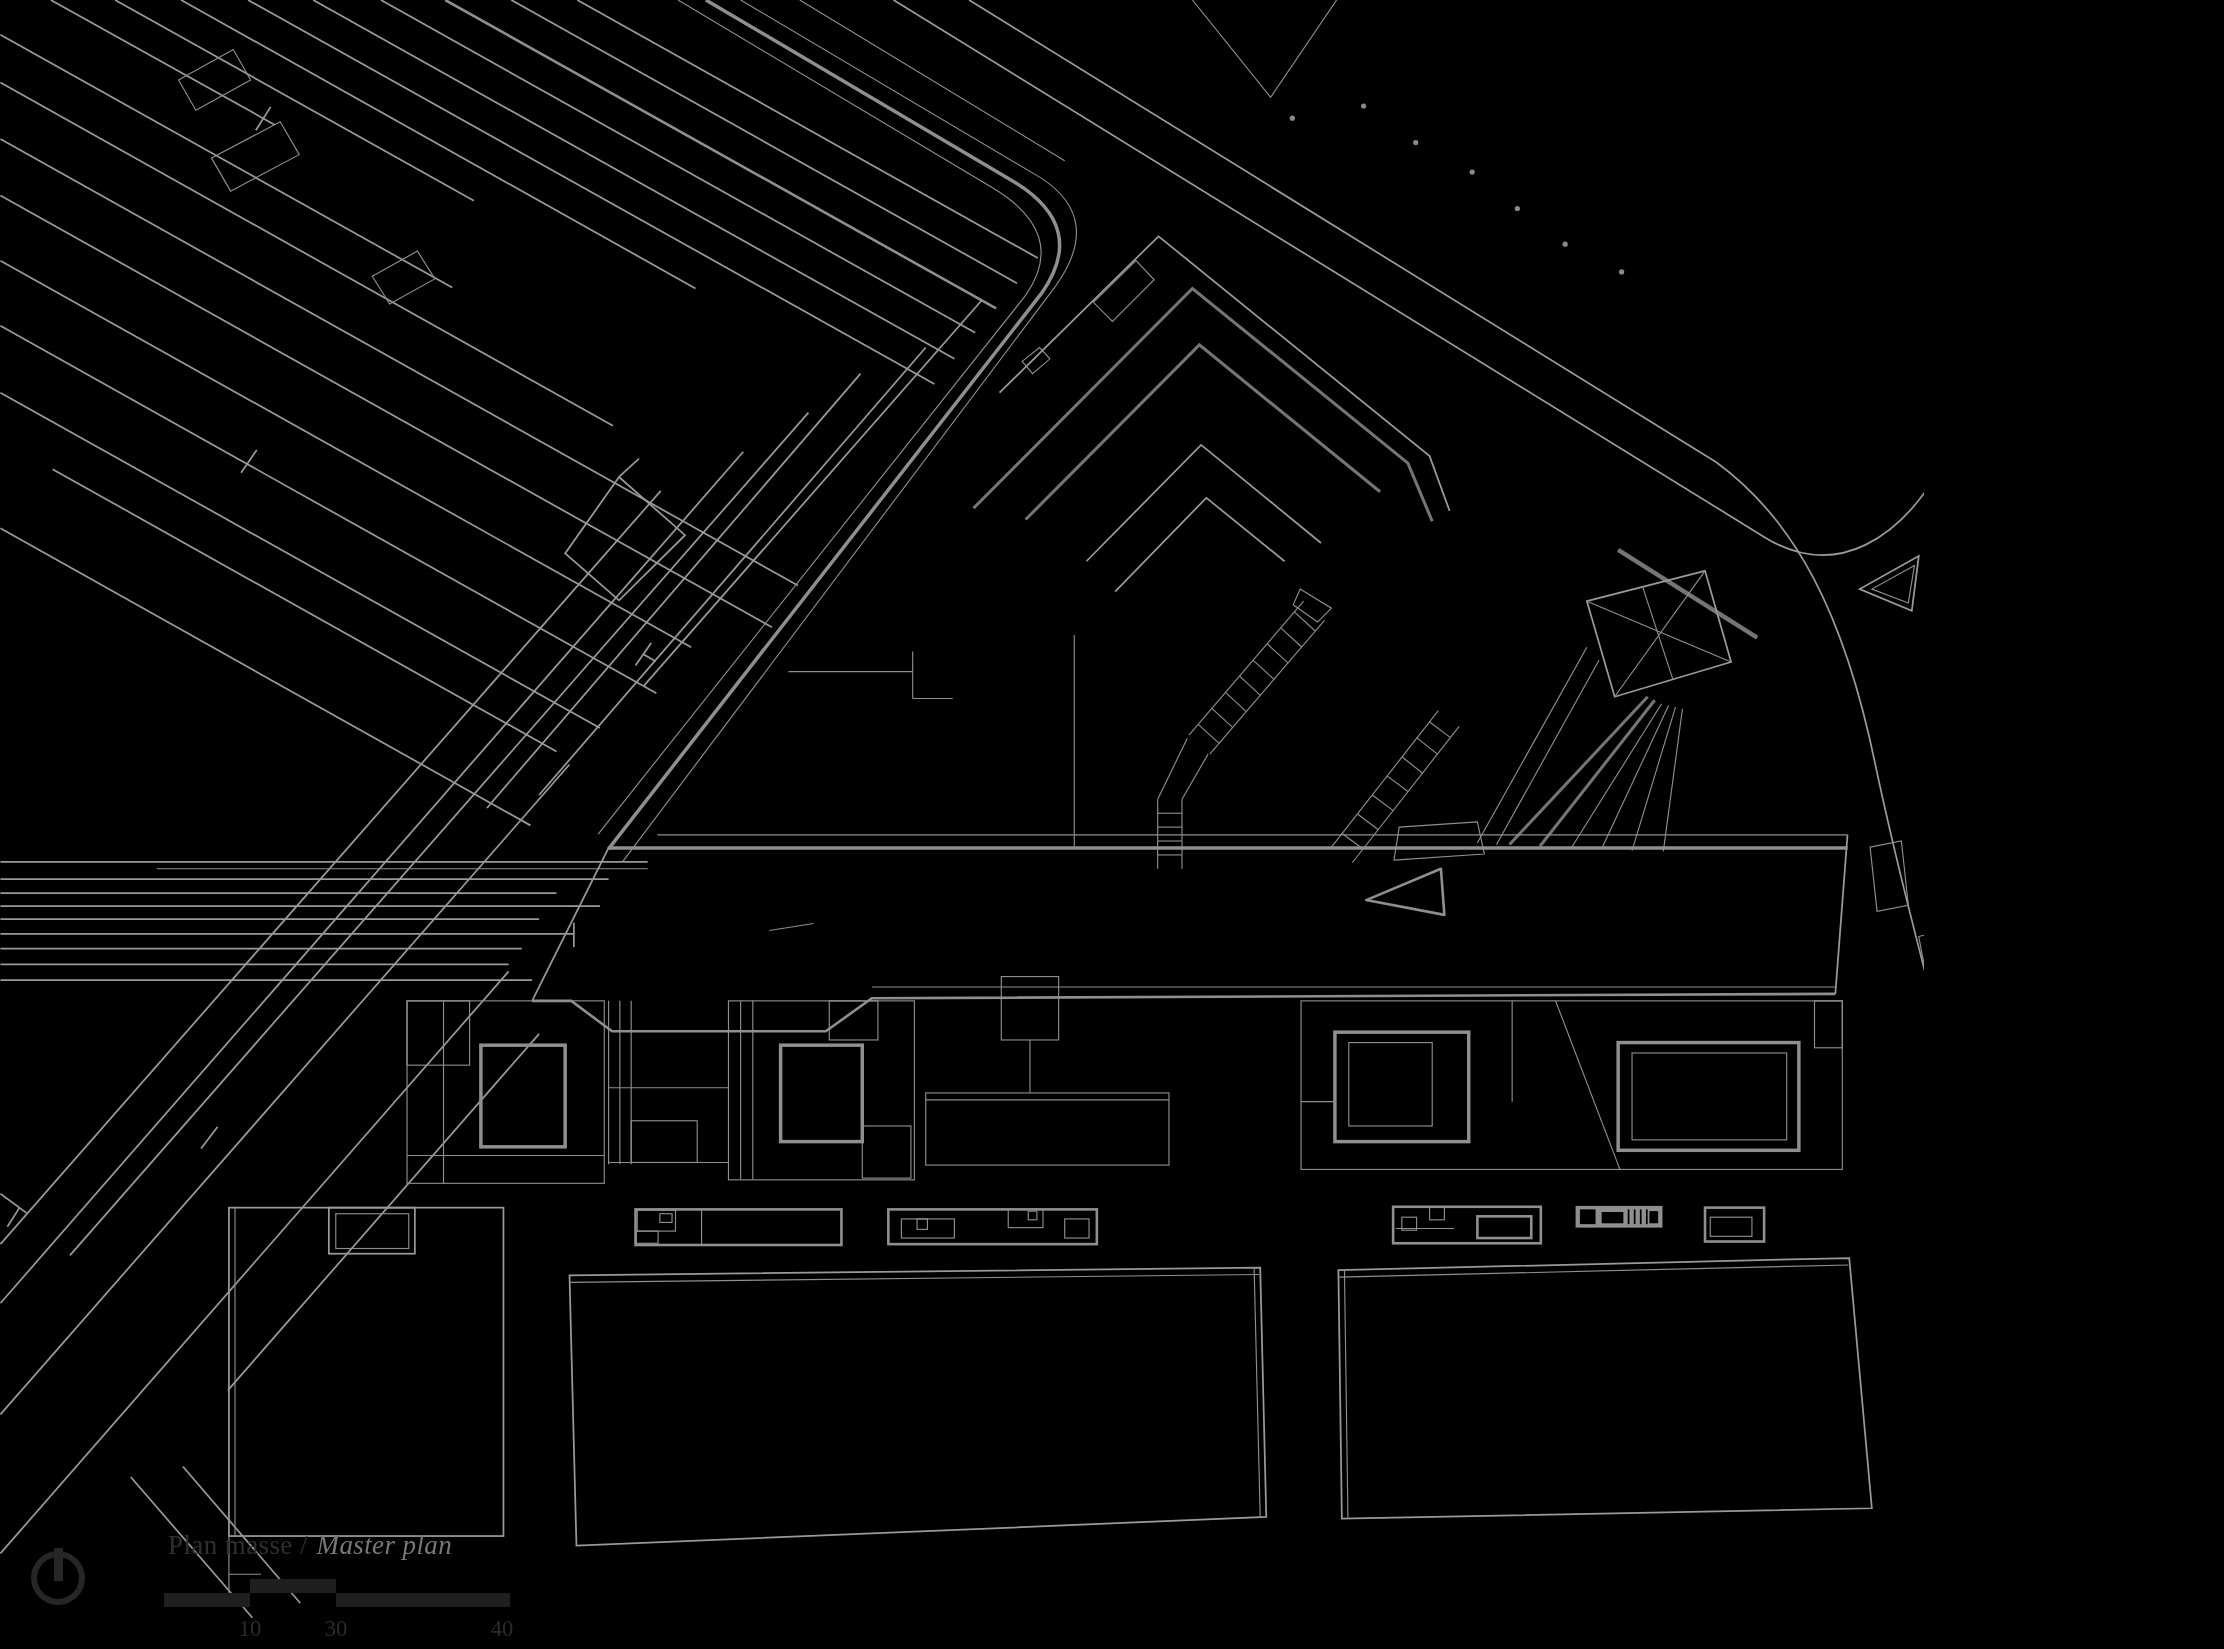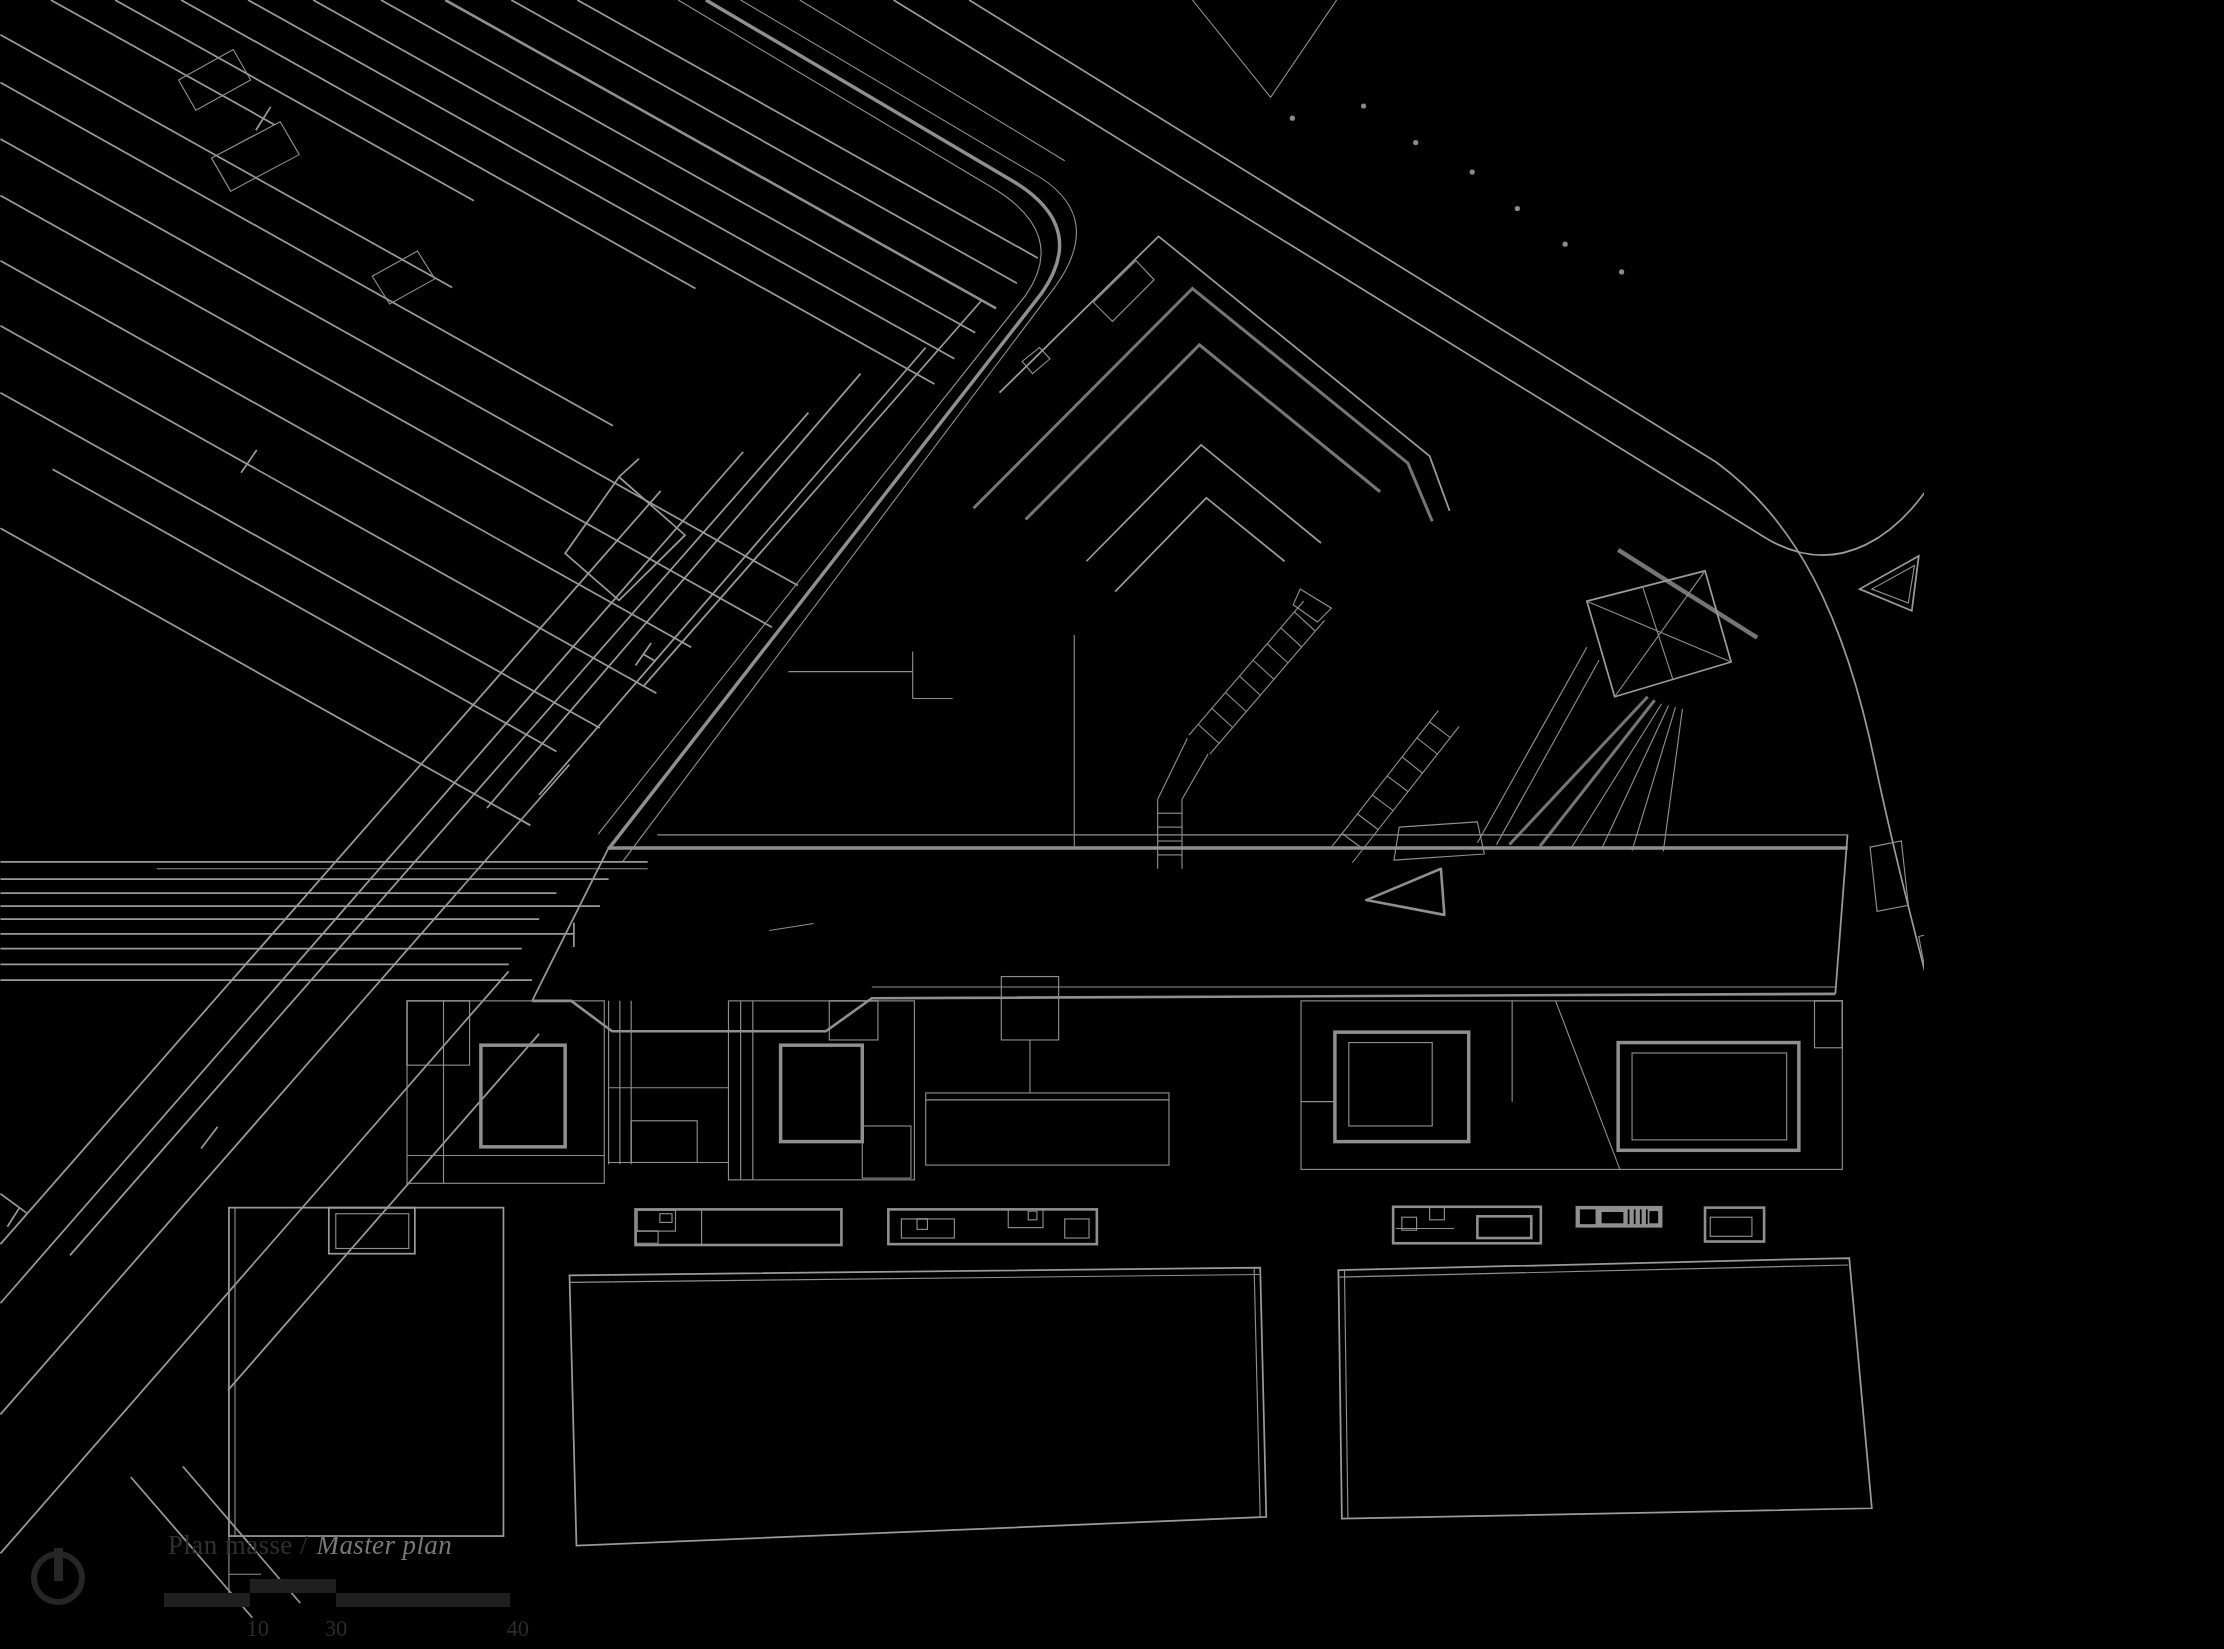--- a/index.html
+++ b/index.html
@@ -17,21 +17,21 @@
   
   .legend-title{position:absolute;left:168px;top:1530px;font-size:27px;letter-spacing:0.4px;white-space:nowrap;}
   .legend-title .t1{color:#2f2f2f;}
   .legend-title .t2{color:#787878;font-style:italic;margin-left:8.7px;}
   .scalebar{position:absolute;left:164px;top:1579px;width:365px;height:70px;}
   .seg{position:absolute;background:#1f1f1f;height:14px;}
   .seg.up {left:86px;top:0;width:86px;}
   .seg.lo1{left:0;top:14px;width:86px;}
   .seg.lo2{left:172px;top:14px;width:174px;}
   .tick{position:absolute;top:37px;width:38px;text-align:center;color:#2b2b2b;font-size:22.6px;}
-  .tick.t10{left:67px;text-align:right;} .tick.t20{left:153px;} .tick.t40{left:327px;text-align:right;}
+  .tick.t10{left:67px;} .tick.t20{left:153px;} .tick.t40{left:319px;}
   .north{position:absolute;left:31px;top:1551px;width:54px;height:54px;
          border:6px solid #262626;border-radius:50%;box-sizing:border-box;}
   .north-bar{position:absolute;left:54px;top:1548px;width:8.7px;height:33px;background:#262626;}
 </style>
 </head>
 <body>
 
 <div class="canvas">
 
 <svg viewBox="0 0 2560 1898" width="2225" height="1649">

